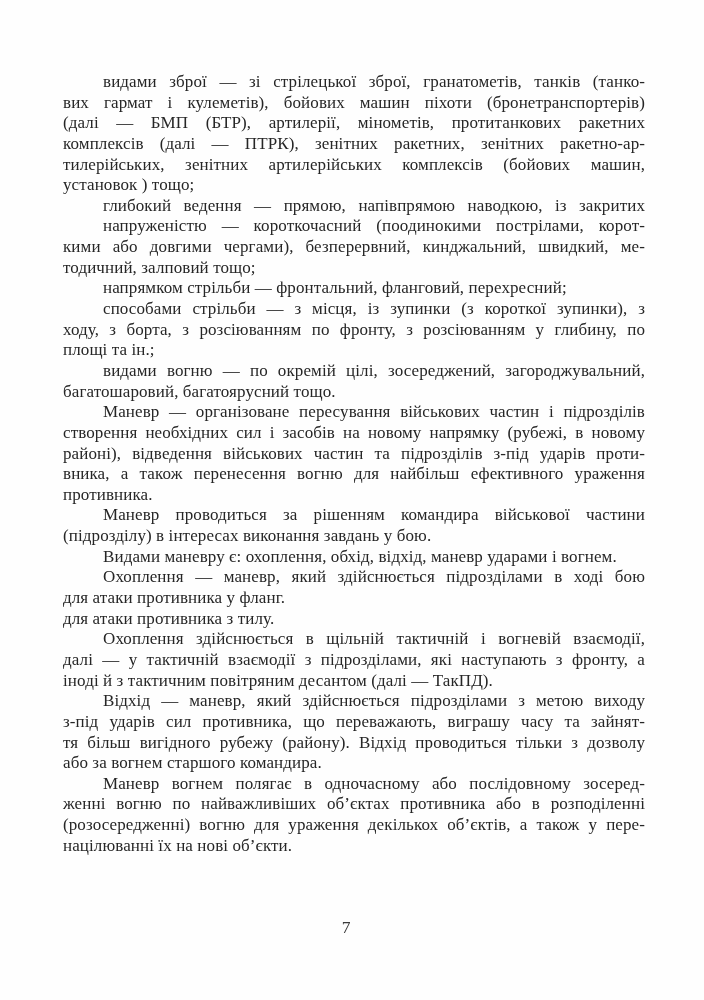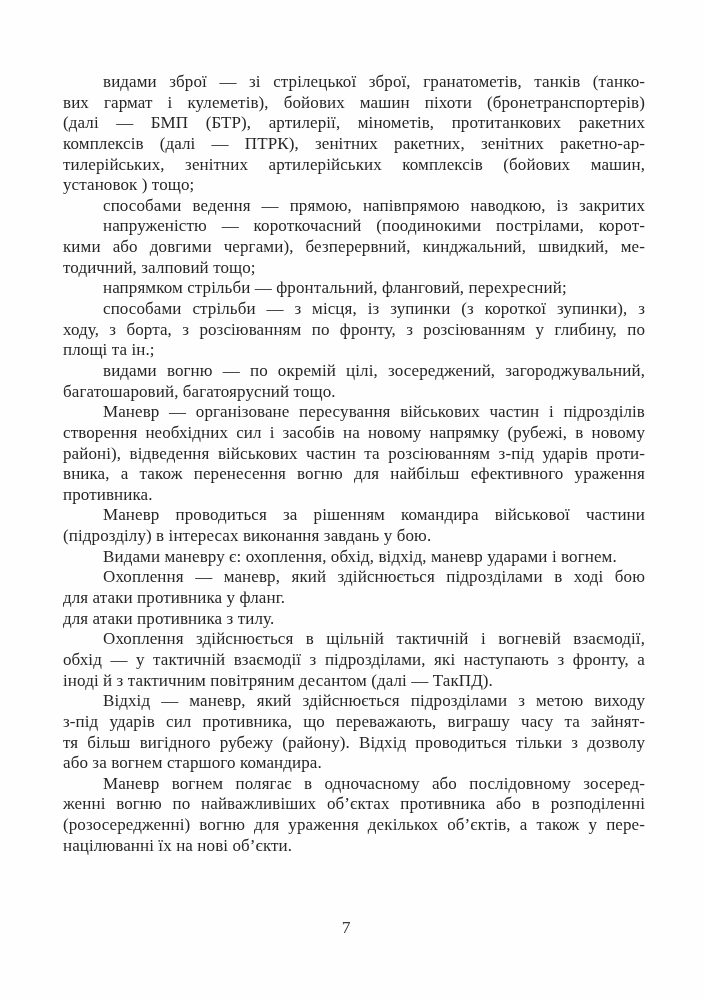--- a/index.html
+++ b/index.html
@@ -53,43 +53,43 @@
 <body>
 
 <div class="document-page">
   <div class="text-block">
       <div class="text-line first">видами зброї — зі стрілецької зброї, гранатометів, танків (танко-</div>
       <div class="text-line">вих гармат і кулеметів), бойових машин піхоти (бронетранспортерів)</div>
       <div class="text-line">(далі — БМП (БТР), артилерії, мінометів, протитанкових ракетних</div>
       <div class="text-line">комплексів (далі — ПТРК), зенітних ракетних, зенітних ракетно-ар-</div>
       <div class="text-line">тилерійських, зенітних артилерійських комплексів (бойових машин,</div>
       <div class="text-line last">установок ) тощо;</div>
-      <div class="text-line first">способами ведення — прямою, напівпрямою наводкою, із закритих</div>
+      <div class="text-line first">глибокий ведення — прямою, напівпрямою наводкою, із закритих</div>
       <div class="text-line first">напруженістю — короткочасний (поодинокими пострілами, корот-</div>
       <div class="text-line">кими або довгими чергами), безперервний, кинджальний, швидкий, ме-</div>
       <div class="text-line last">тодичний, залповий тощо;</div>
       <div class="text-line first last">напрямком стрільби — фронтальний, фланговий, перехресний;</div>
       <div class="text-line first">способами стрільби — з місця, із зупинки (з короткої зупинки), з</div>
       <div class="text-line">ходу, з борта, з розсіюванням по фронту, з розсіюванням у глибину, по</div>
       <div class="text-line last">площі та ін.;</div>
       <div class="text-line first">видами вогню — по окремій цілі, зосереджений, загороджувальний,</div>
       <div class="text-line last">багатошаровий, багатоярусний тощо.</div>
       <div class="text-line first">Маневр — організоване пересування військових частин і підрозділів</div>
       <div class="text-line">створення необхідних сил і засобів на новому напрямку (рубежі, в новому</div>
-      <div class="text-line">районі), відведення військових частин та розсіюванням з-під ударів проти-</div>
+      <div class="text-line">районі), відведення військових частин та підрозділів з-під ударів проти-</div>
       <div class="text-line">вника, а також перенесення вогню для найбільш ефективного ураження</div>
       <div class="text-line last">противника.</div>
       <div class="text-line first">Маневр проводиться за рішенням командира військової частини</div>
       <div class="text-line last">(підрозділу) в інтересах виконання завдань у бою.</div>
       <div class="text-line first last">Видами маневру є: охоплення, обхід, відхід, маневр ударами і вогнем.</div>
       <div class="text-line first">Охоплення — маневр, який здійснюється підрозділами в ході бою</div>
       <div class="text-line last">для атаки противника у фланг.</div>
       <div class="text-line last">для атаки противника з тилу.</div>
       <div class="text-line first">Охоплення здійснюється в щільній тактичній і вогневій взаємодії,</div>
-      <div class="text-line">обхід — у тактичній взаємодії з підрозділами, які наступають з фронту, а</div>
+      <div class="text-line">далі — у тактичній взаємодії з підрозділами, які наступають з фронту, а</div>
       <div class="text-line last">іноді й з тактичним повітряним десантом (далі — ТакПД).</div>
       <div class="text-line first">Відхід — маневр, який здійснюється підрозділами з метою виходу</div>
       <div class="text-line">з-під ударів сил противника, що переважають, виграшу часу та зайнят-</div>
       <div class="text-line">тя більш вигідного рубежу (району). Відхід проводиться тільки з дозволу</div>
       <div class="text-line last">або за вогнем старшого командира.</div>
       <div class="text-line first">Маневр вогнем полягає в одночасному або послідовному зосеред-</div>
       <div class="text-line">женні вогню по найважливіших об’єктах противника або в розподіленні</div>
       <div class="text-line">(розосередженні) вогню для ураження декількох об’єктів, а також у пере-</div>
       <div class="text-line last">націлюванні їх на нові об’єкти.</div>
     </div>

